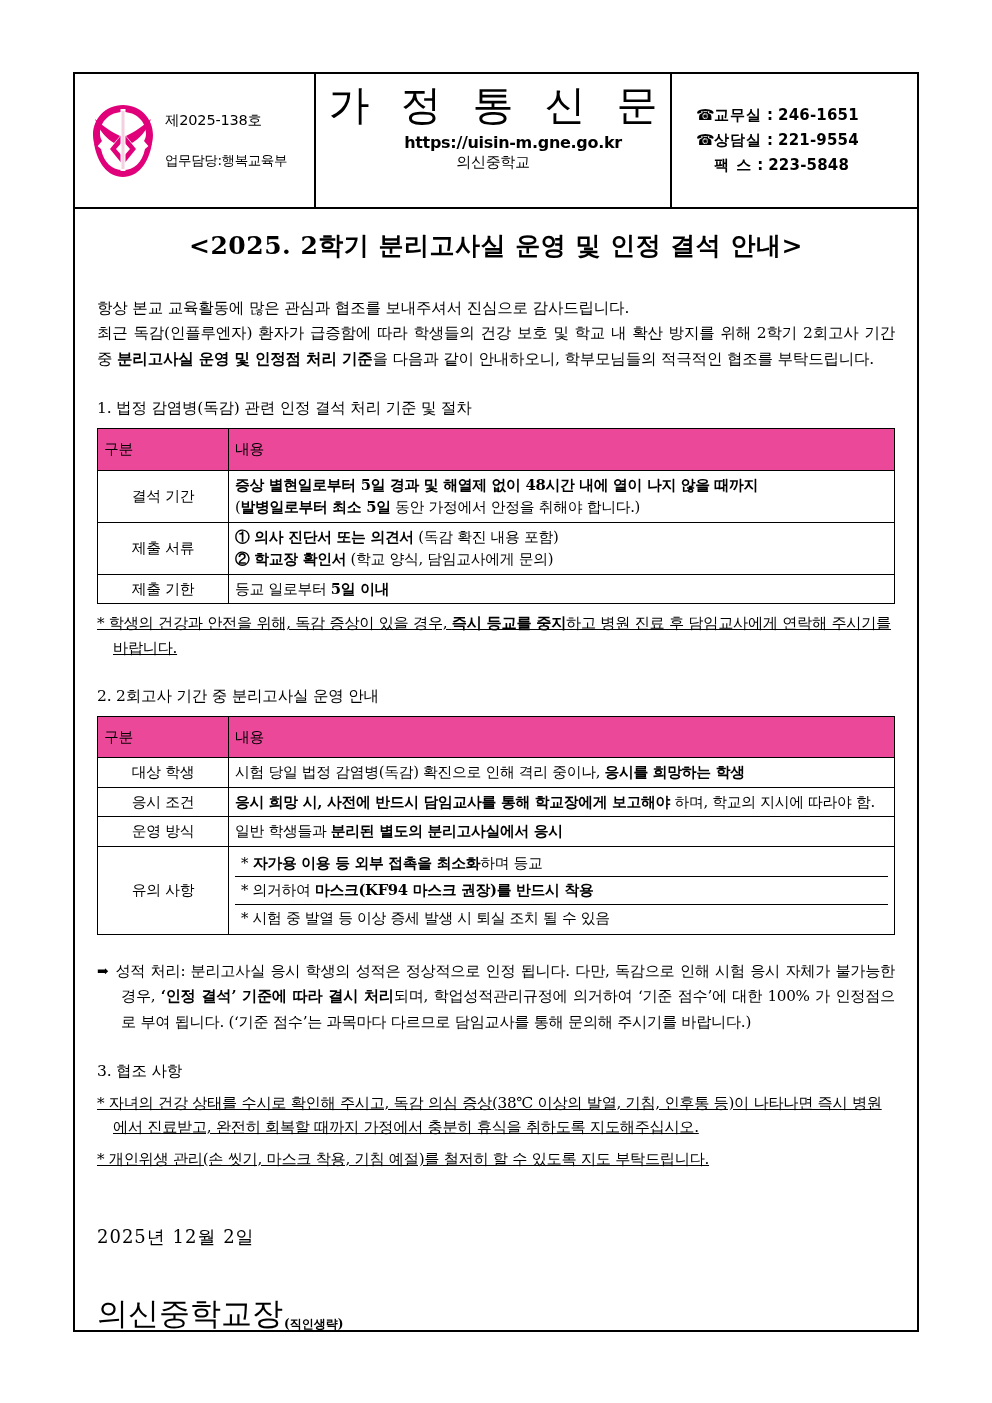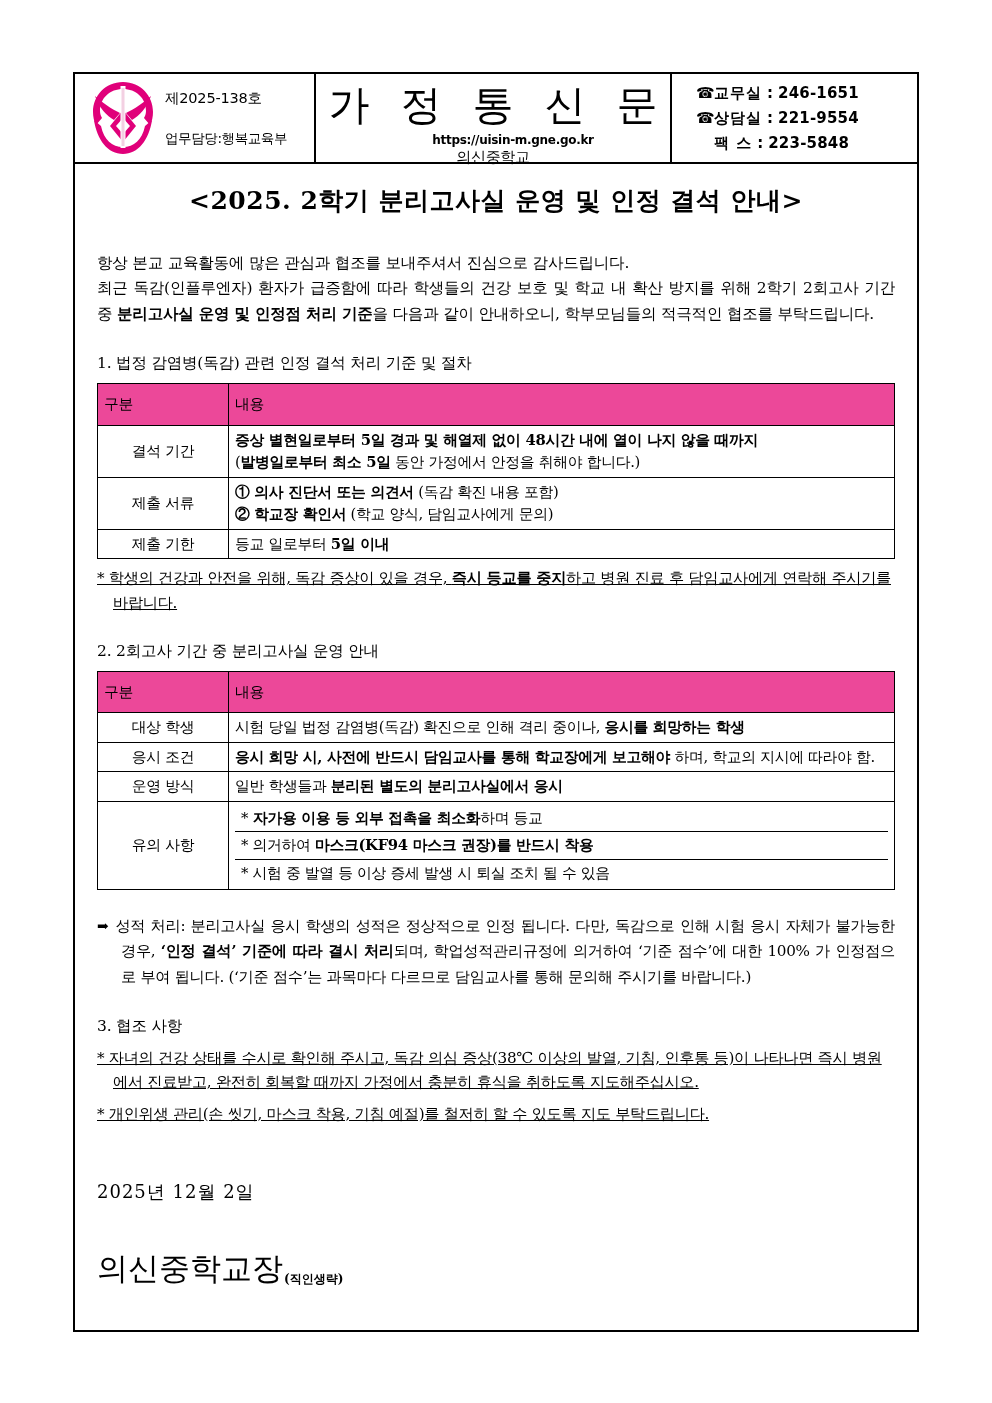--- a/index.html
+++ b/index.html
@@ -22,21 +22,21 @@
     top: 72px;
     width: 846px;
     height: 1260px;
     border: 2px solid #000;
     box-sizing: border-box;
   }
 
   
   .masthead {
     display: flex;
-    height: 90px;
+    height: 135px;
     border-bottom: 2px solid #000;
     box-sizing: border-box;
   }
   .mh-left {
     width: 241px;
     border-right: 2px solid #000;
     box-sizing: border-box;
     display: flex;
     align-items: center;
     padding-left: 14px;
@@ -67,21 +67,21 @@
   .mh-title {
     font-family: "DejaVu Sans", "Liberation Sans", sans-serif;
     font-size: 41px;
     letter-spacing: 9px;
     font-weight: 400;
     line-height: 1.25;
     padding-left: 9px;
   }
   .mh-url {
     font-family: "DejaVu Sans", "Liberation Sans", sans-serif;
-    font-size: 12px;
+    font-size: 16px;
     font-weight: bold;
     letter-spacing: -0.3px;
     margin-top: 2px;
     margin-left: 40px;
   }
   .mh-school {
     font-family: "DejaVu Sans", "Liberation Sans", sans-serif;
     font-size: 15px;
     letter-spacing: -0.3px;
     margin-top: 1px;

